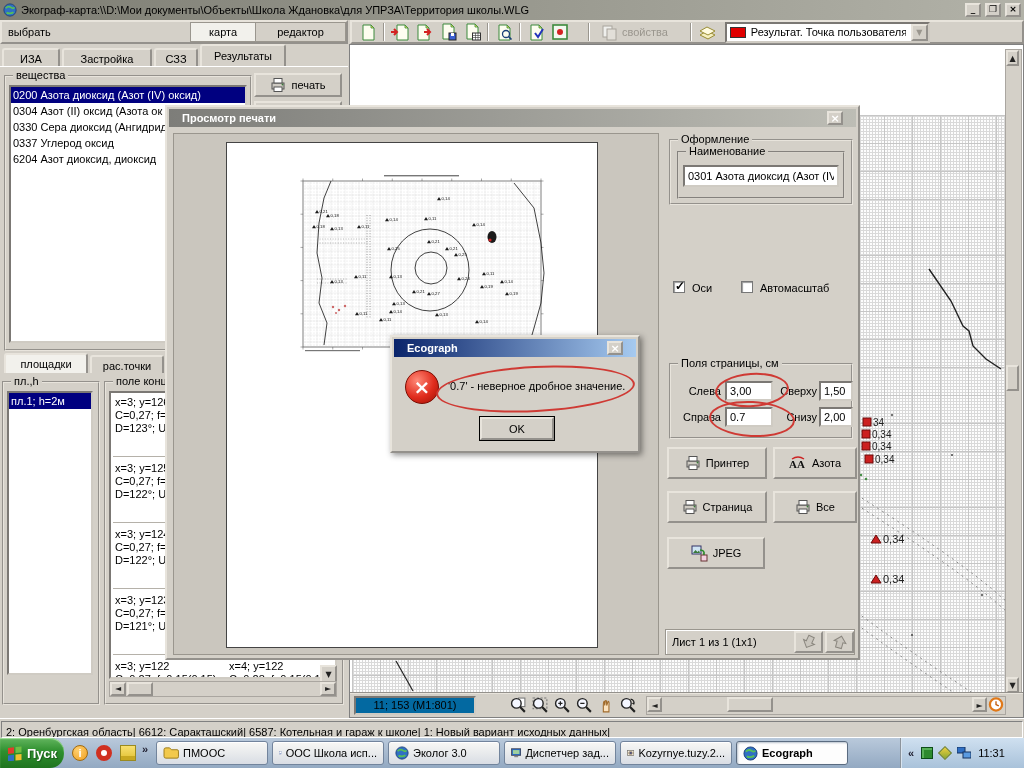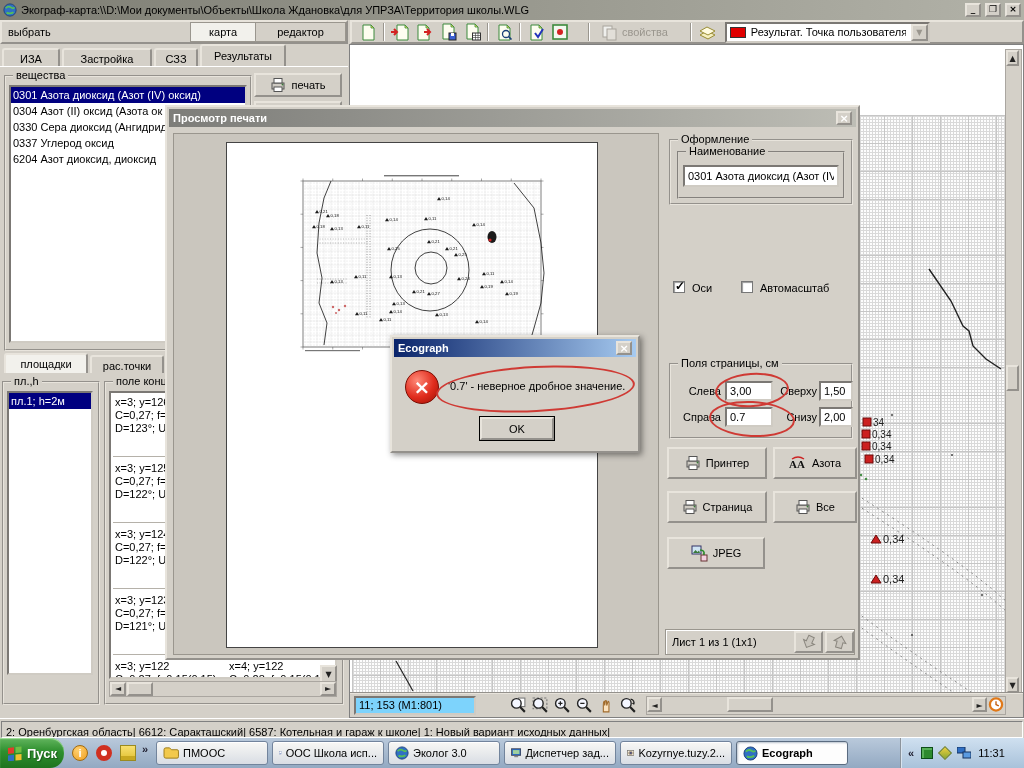--- a/index.html
+++ b/index.html
@@ -30,21 +30,21 @@
   .listbox{border:2px inset #cfcbc3;background:#fff;position:absolute;overflow:hidden}
   .li{height:16px;line-height:16px;padding:0 2px;white-space:nowrap;overflow:hidden}
   .li.sel{background:#000080;color:#fff}
   .red-oval{position:absolute;border:2px solid #cf3a34;border-radius:50%;pointer-events:none}
   .scroll{background:#d4d0c8;border:1px solid #aaa6a0;position:absolute}
   .sbtn{position:absolute;border:2px outset #e8e4dc;background:#d4d0c8;font-size:8px;line-height:10px;text-align:center;color:#222;font-family:"DejaVu Sans",sans-serif}
   .thumb{position:absolute;border:2px outset #e8e4dc;background:#d4d0c8}
   .cell{position:absolute;width:110px;height:62px;border-bottom:1px solid #b5b1a9;line-height:13px;white-space:nowrap;overflow:hidden;padding:1px 2px;background:#fff}
   .tb-btn{height:24px;border:1px solid #72849c;border-radius:3px;background:linear-gradient(#f8f8f5,#d9dde4);display:flex;align-items:center;gap:4px;padding:0 6px;font-size:11px;white-space:nowrap;overflow:hidden;position:absolute;top:3px;box-shadow:inset 0 1px 0 #fff}
   .tb-btn.active{background:#fdfdfd;font-weight:bold;border:1px solid #5a6b80;box-shadow:inset 1px 1px 2px #b9c2cd}
-  .dlg-title{position:absolute;left:2px;top:2px;right:2px;height:18px;display:flex;align-items:center;padding:0 4px;color:#fff;font-weight:bold}
+  .dlg-title{position:absolute;left:2px;top:2px;right:2px;height:18px;display:flex;align-items:center;padding:0 13px;color:#fff;font-weight:bold}
   svg{display:block}
 </style>
 </head>
 <body>
 
 <svg style="position:absolute;width:0;height:0" aria-hidden="true">
 <defs>
   <g id="i-doc">
         <path d="M3,1 h8 l3,3 v12 h-11 z" fill="#fdfdf0" stroke="#3d8a3d" stroke-width="1"></path>
         <path d="M11,1 l3,3 h-3 z" fill="#e8e45a" stroke="#3d8a3d" stroke-width="0.8"></path>
@@ -164,21 +164,21 @@
   <div class="tab" style="left:62px;top:4px;width:90px;height:18px"><span>Застройка</span></div>
   <div class="tab" style="left:154px;top:4px;width:44px;height:18px"><span>СЗЗ</span></div>
   <div class="tab" style="left:200px;top:0;width:86px;height:22px;z-index:3;padding-top:4px"><span style="font-weight:normal">Результаты</span></div>
 </div>
 
 <div class="abs" style="left:0;top:66px;width:348px;height:652px;background:#d4d0c8;border-top:1px solid #fff">
 
   <div class="group" style="left:4px;top:8px;width:248px;height:276px">
     <span class="glabel">вещества</span>
     <div class="listbox" style="left:3px;top:8px;width:238px;height:258px">
-      <div class="li sel">0301 Азота диоксид (Азот (IV) оксид)</div>
+      <div class="li sel">0200 Азота диоксид (Азот (IV) оксид)</div>
       <div class="li">0304 Азот (II) оксид (Азота ок</div>
       <div class="li">0330 Сера диоксид (Ангидрид</div>
       <div class="li">0337 Углерод оксид</div>
       <div class="li">6204 Азот диоксид,  диоксид</div>
     </div>
   </div>
 
   <div class="btn abs" style="left:254px;top:6px;width:88px;height:24px">
     <svg width="16" height="16" viewBox="0 0 16 16">
         <use href="#i-printer"></use>
@@ -276,21 +276,21 @@
     </svg>
   </div>
 
   <div class="scroll" style="right:1px;top:4px;width:17px;height:645px">
     <span class="sbtn" style="left:0;top:0;width:13px;height:16px;line-height:14px">▲</span>
     <span class="thumb" style="left:0;top:315px;width:13px;height:26px"></span>
     <span class="sbtn" style="left:0;bottom:0;width:13px;height:16px;line-height:14px">▼</span>
   </div>
 
   <div class="abs" style="left:0;bottom:0;width:673px;height:25px;background:#d4d0c8;border-top:2px groove #e8e4dc">
-    <div class="field abs" style="left:4px;top:2px;width:122px;height:19px;background:#7dd3fc;text-align:left"><span>11; 153 (М1:801)</span></div>
+    <div class="field abs" style="left:4px;top:2px;width:122px;height:19px;background:#0369a1;text-align:center"><span>11; 153 (М1:801)</span></div>
     <span class="tbtn abs" style="left:156px;top:1px">
         <svg width="17" height="17" viewBox="0 0 16 16">
           <rect x="8" y="1" width="6" height="8" fill="#fff" stroke="#777"></rect>
           <use href="#i-mag"></use>
         </svg>
       </span>
     <span class="tbtn abs" style="left:178px;top:1px">
         <svg width="17" height="17" viewBox="0 0 16 16">
           <rect x="1" y="1" width="13" height="10" fill="none" stroke="#777" stroke-dasharray="2,1.5"></rect>
           <use href="#i-mag"></use>

